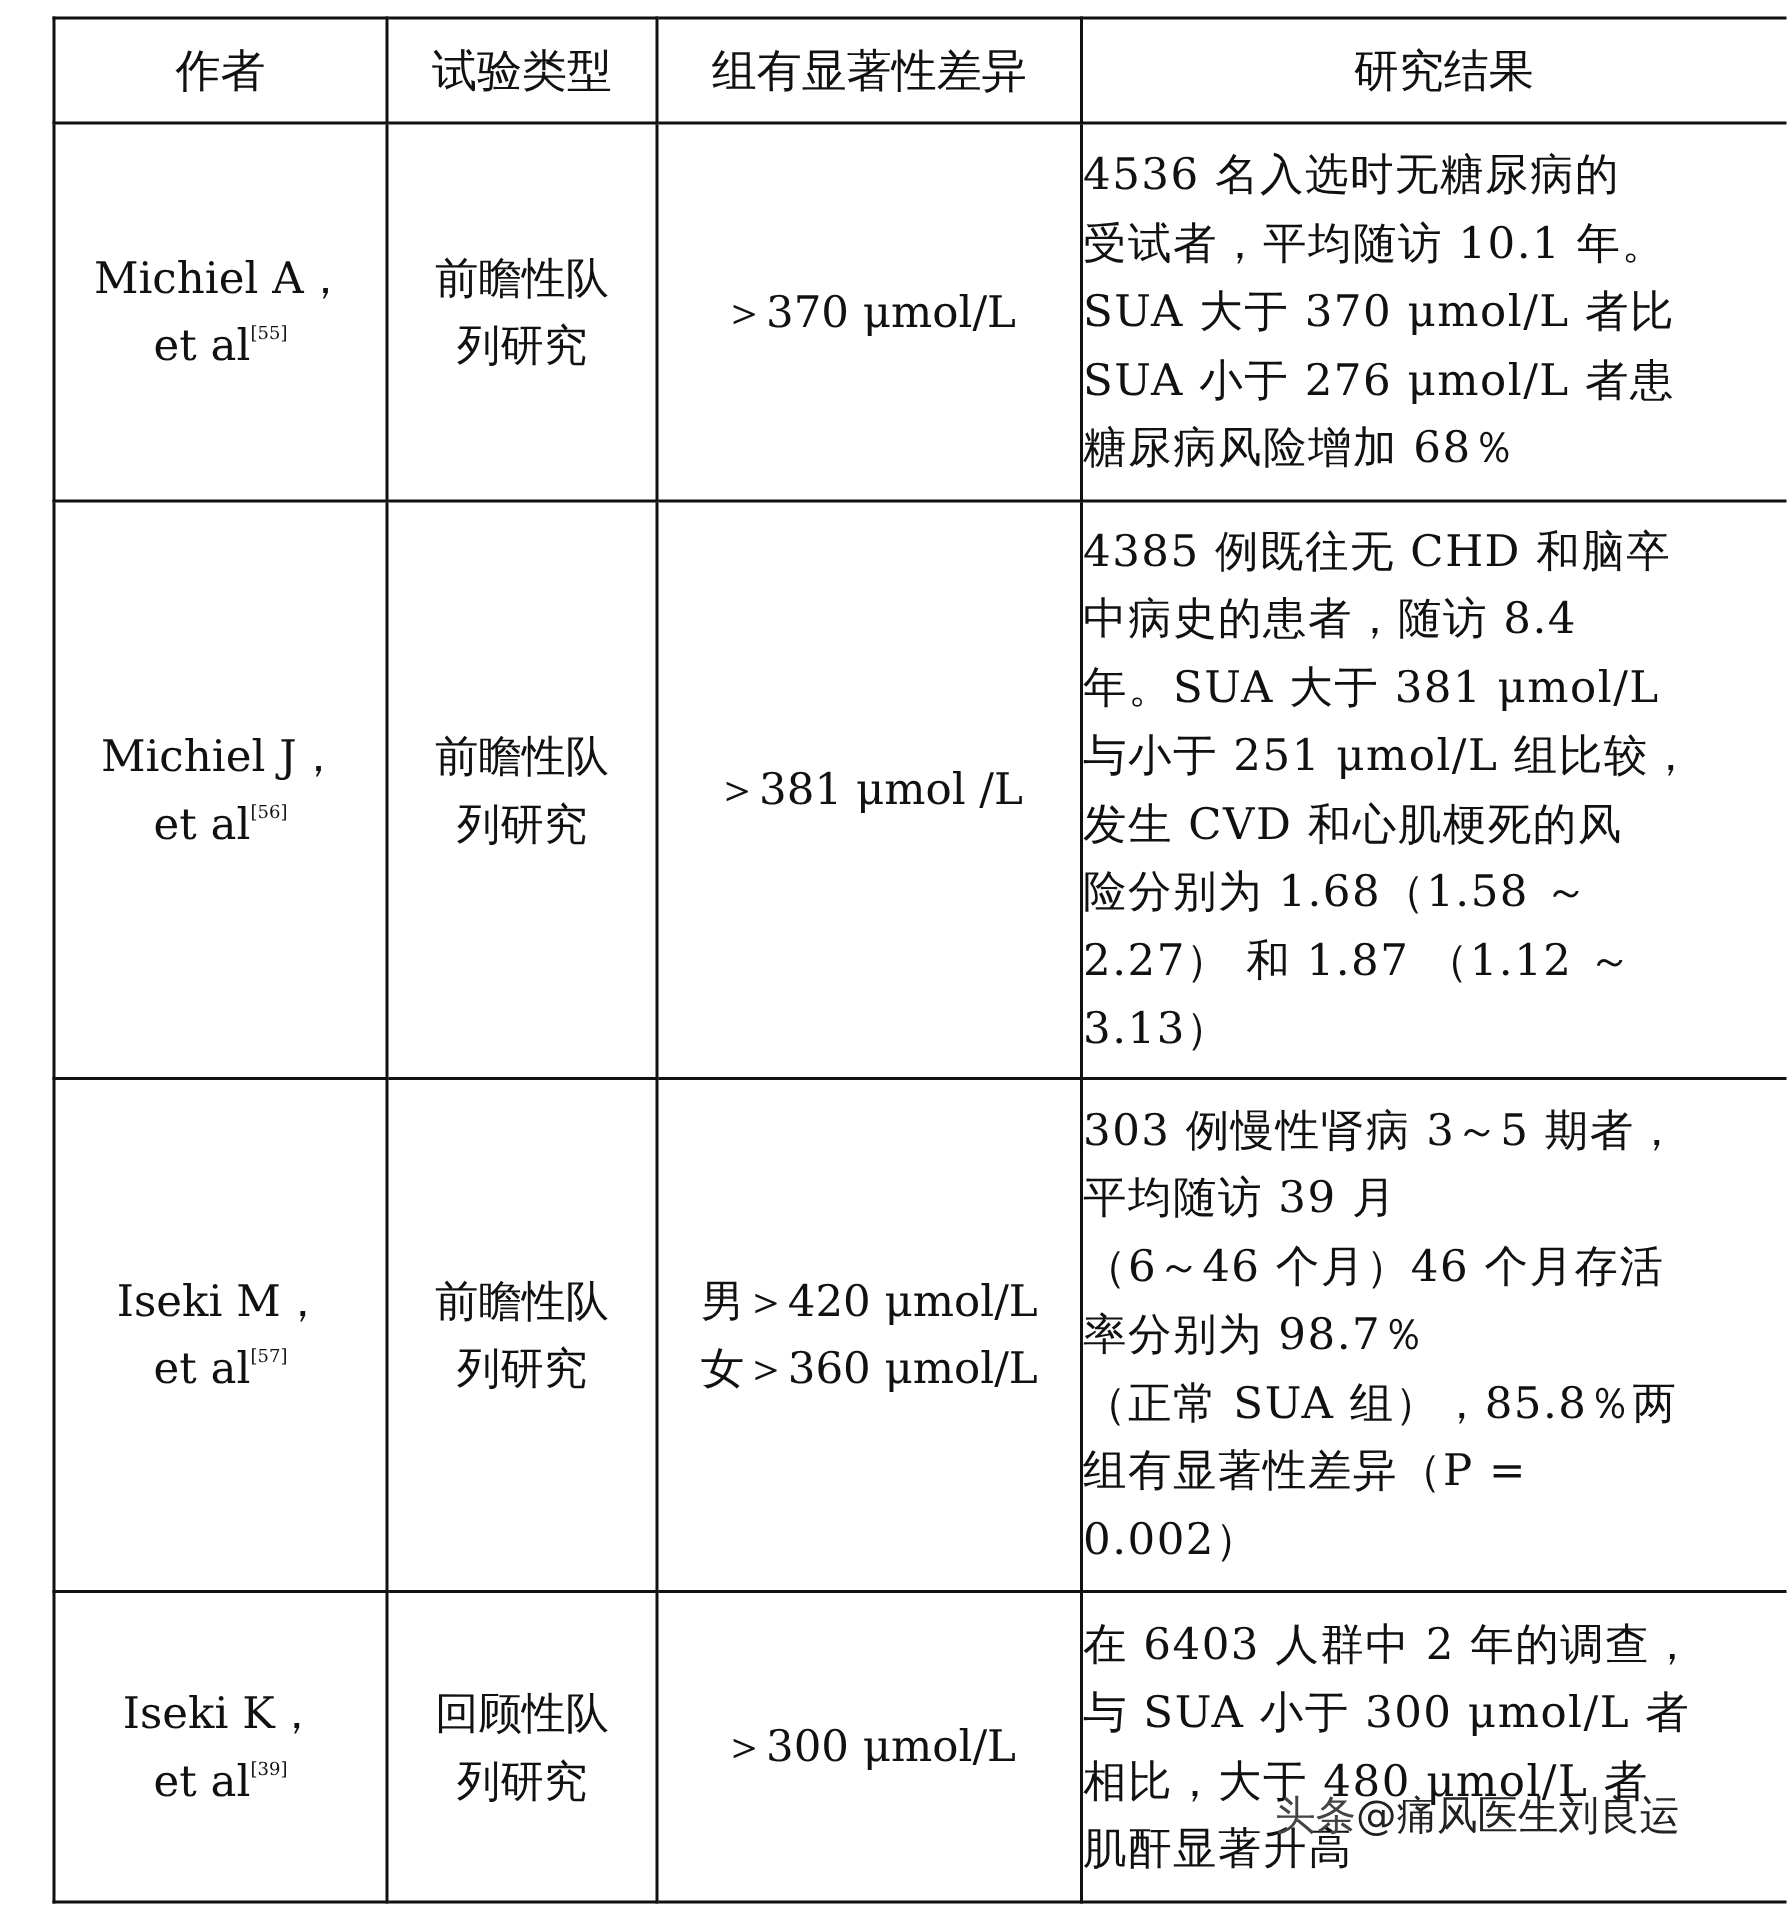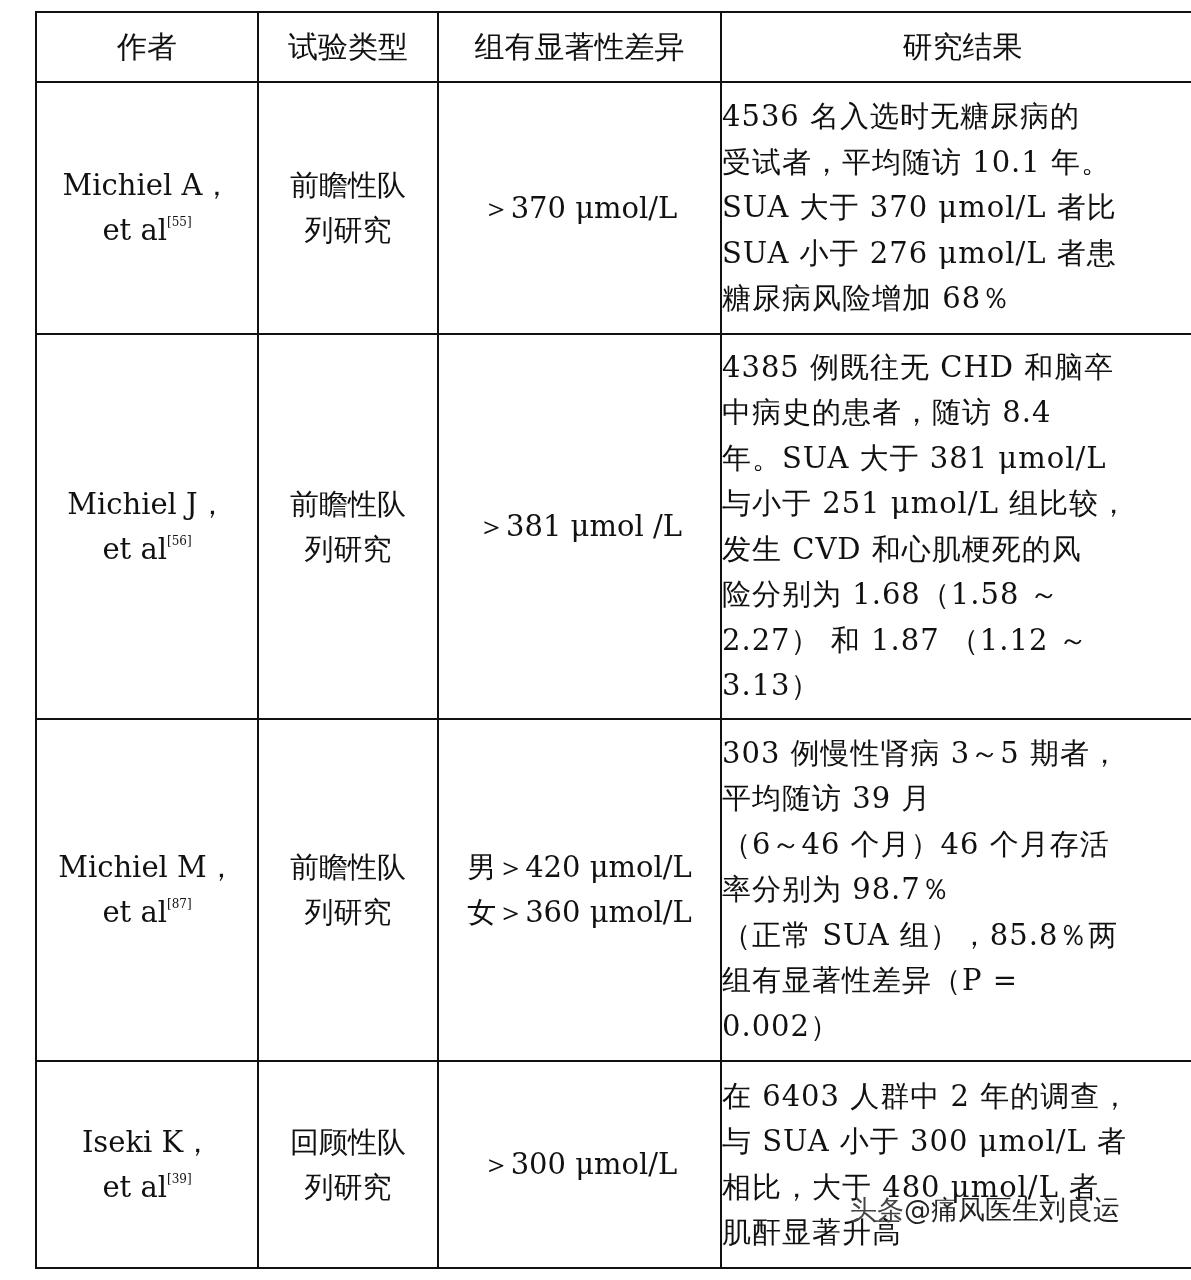--- a/index.html
+++ b/index.html
@@ -86,22 +86,22 @@
         <span class="ln">与小于 251 μmol/L 组比较，</span>
         <span class="ln">发生 CVD 和心肌梗死的风</span>
         <span class="ln">险分别为 1.68（1.58 ～</span>
         <span class="ln">2.27） 和 1.87 （1.12 ～</span>
         <span class="ln">3.13）</span>
       </td>
     </tr>
 
     <tr class="row3">
       <td class="c">
-        <div>Michiel M，</div>
-        <div><span>et al</span><sup>[87]</sup></div>
+        <div>Iseki M，</div>
+        <div><span>et al</span><sup>[57]</sup></div>
       </td>
       <td class="c">
         <div>前瞻性队</div>
         <div>列研究</div>
       </td>
       <td class="c">
         <div>男＞420 μmol/L</div>
         <div>女＞360 μmol/L</div>
       </td>
       <td class="res">

